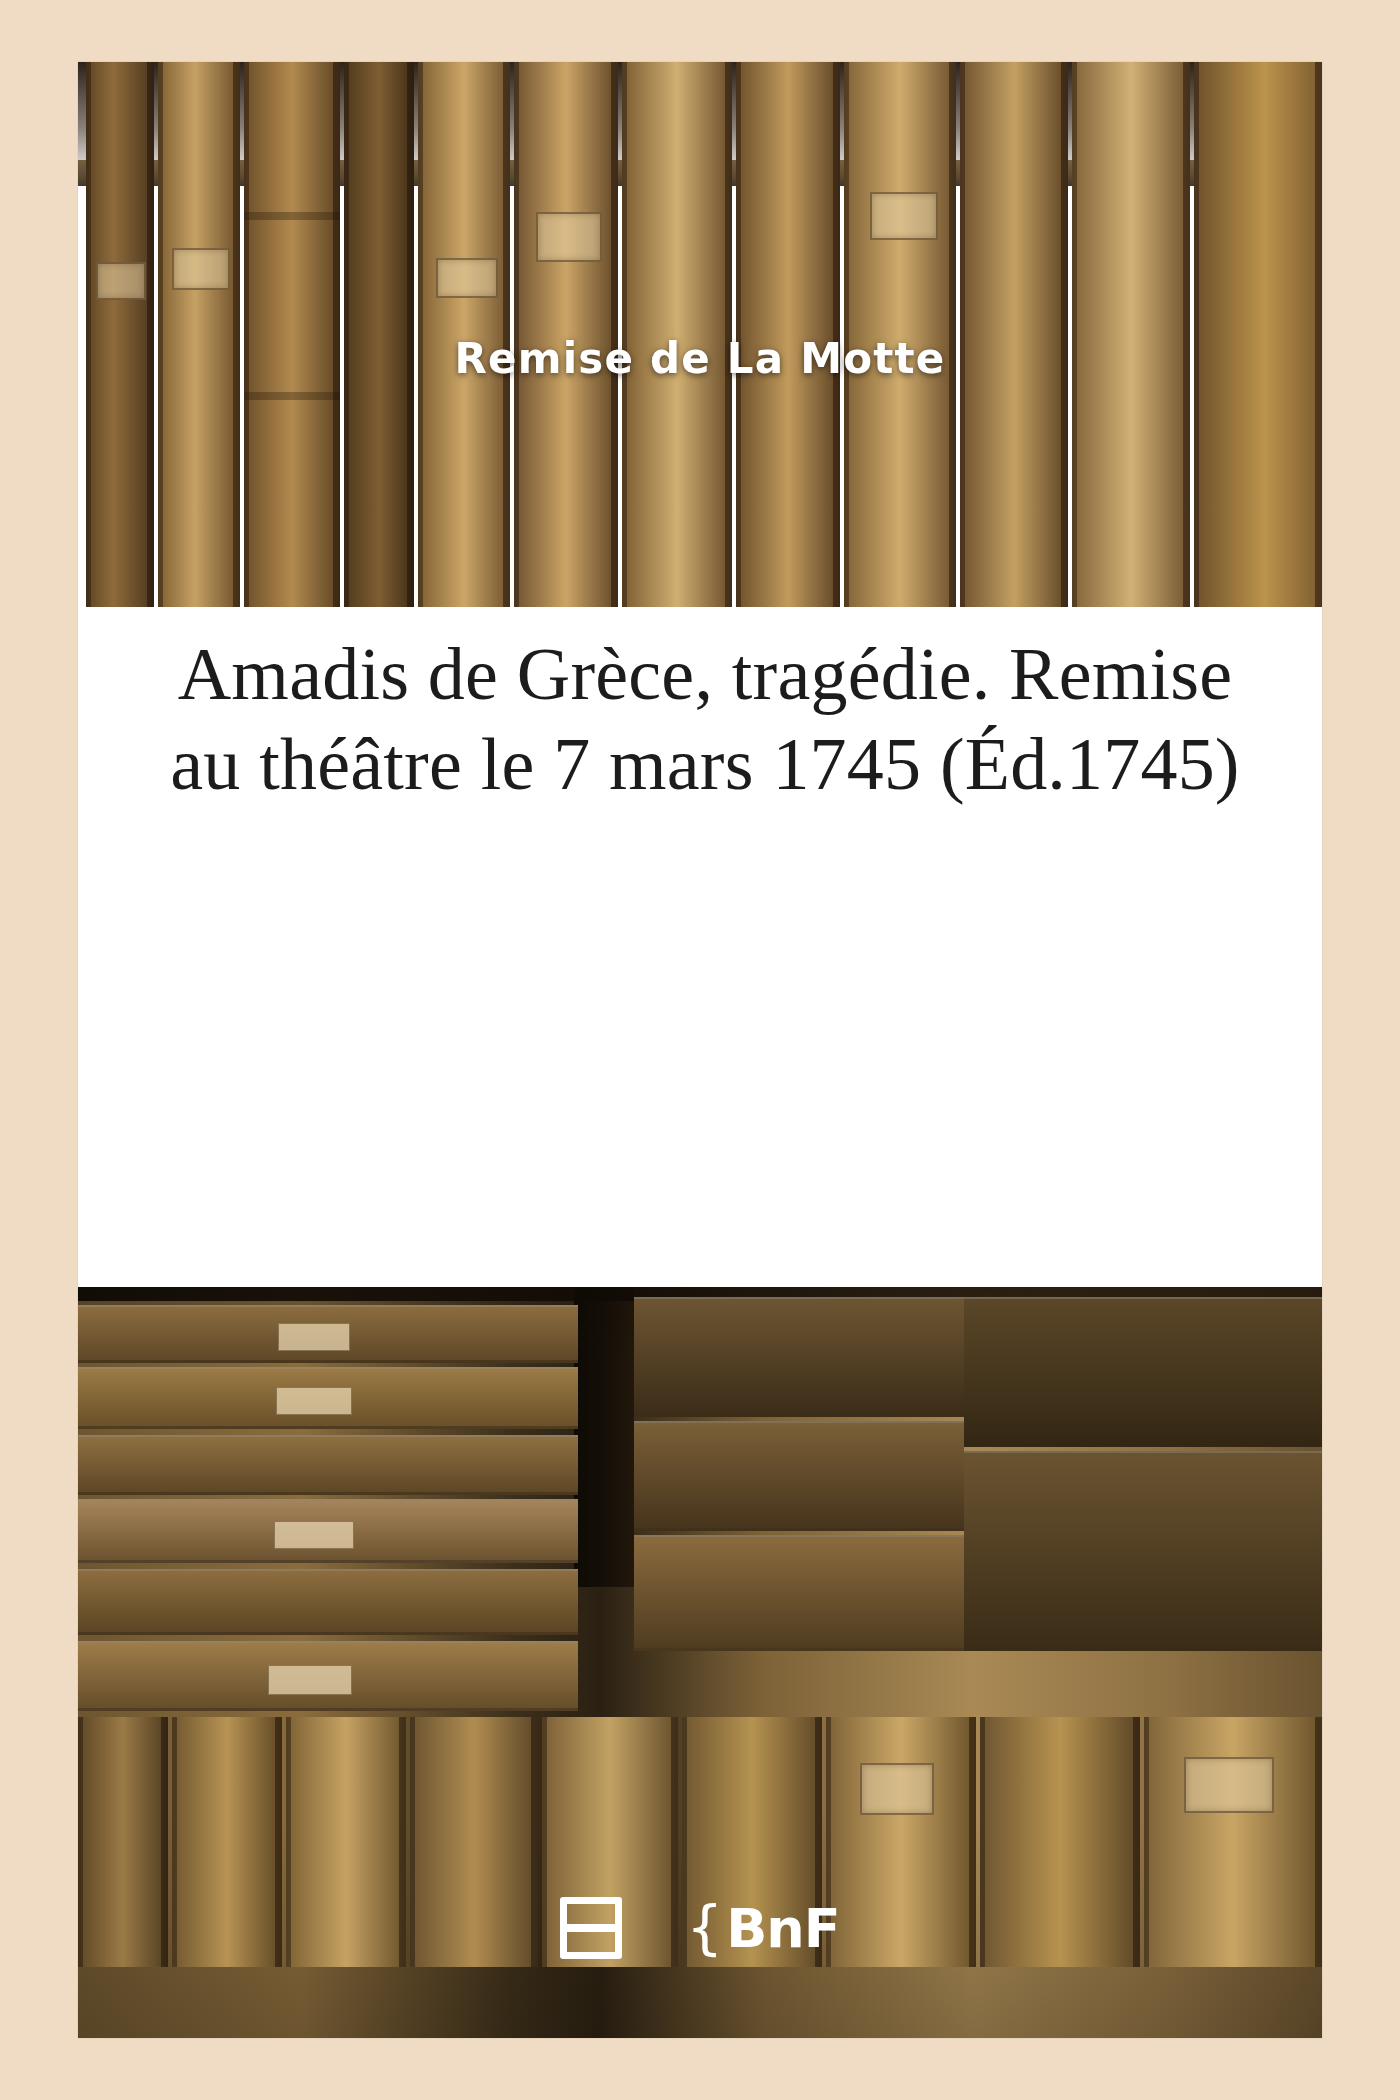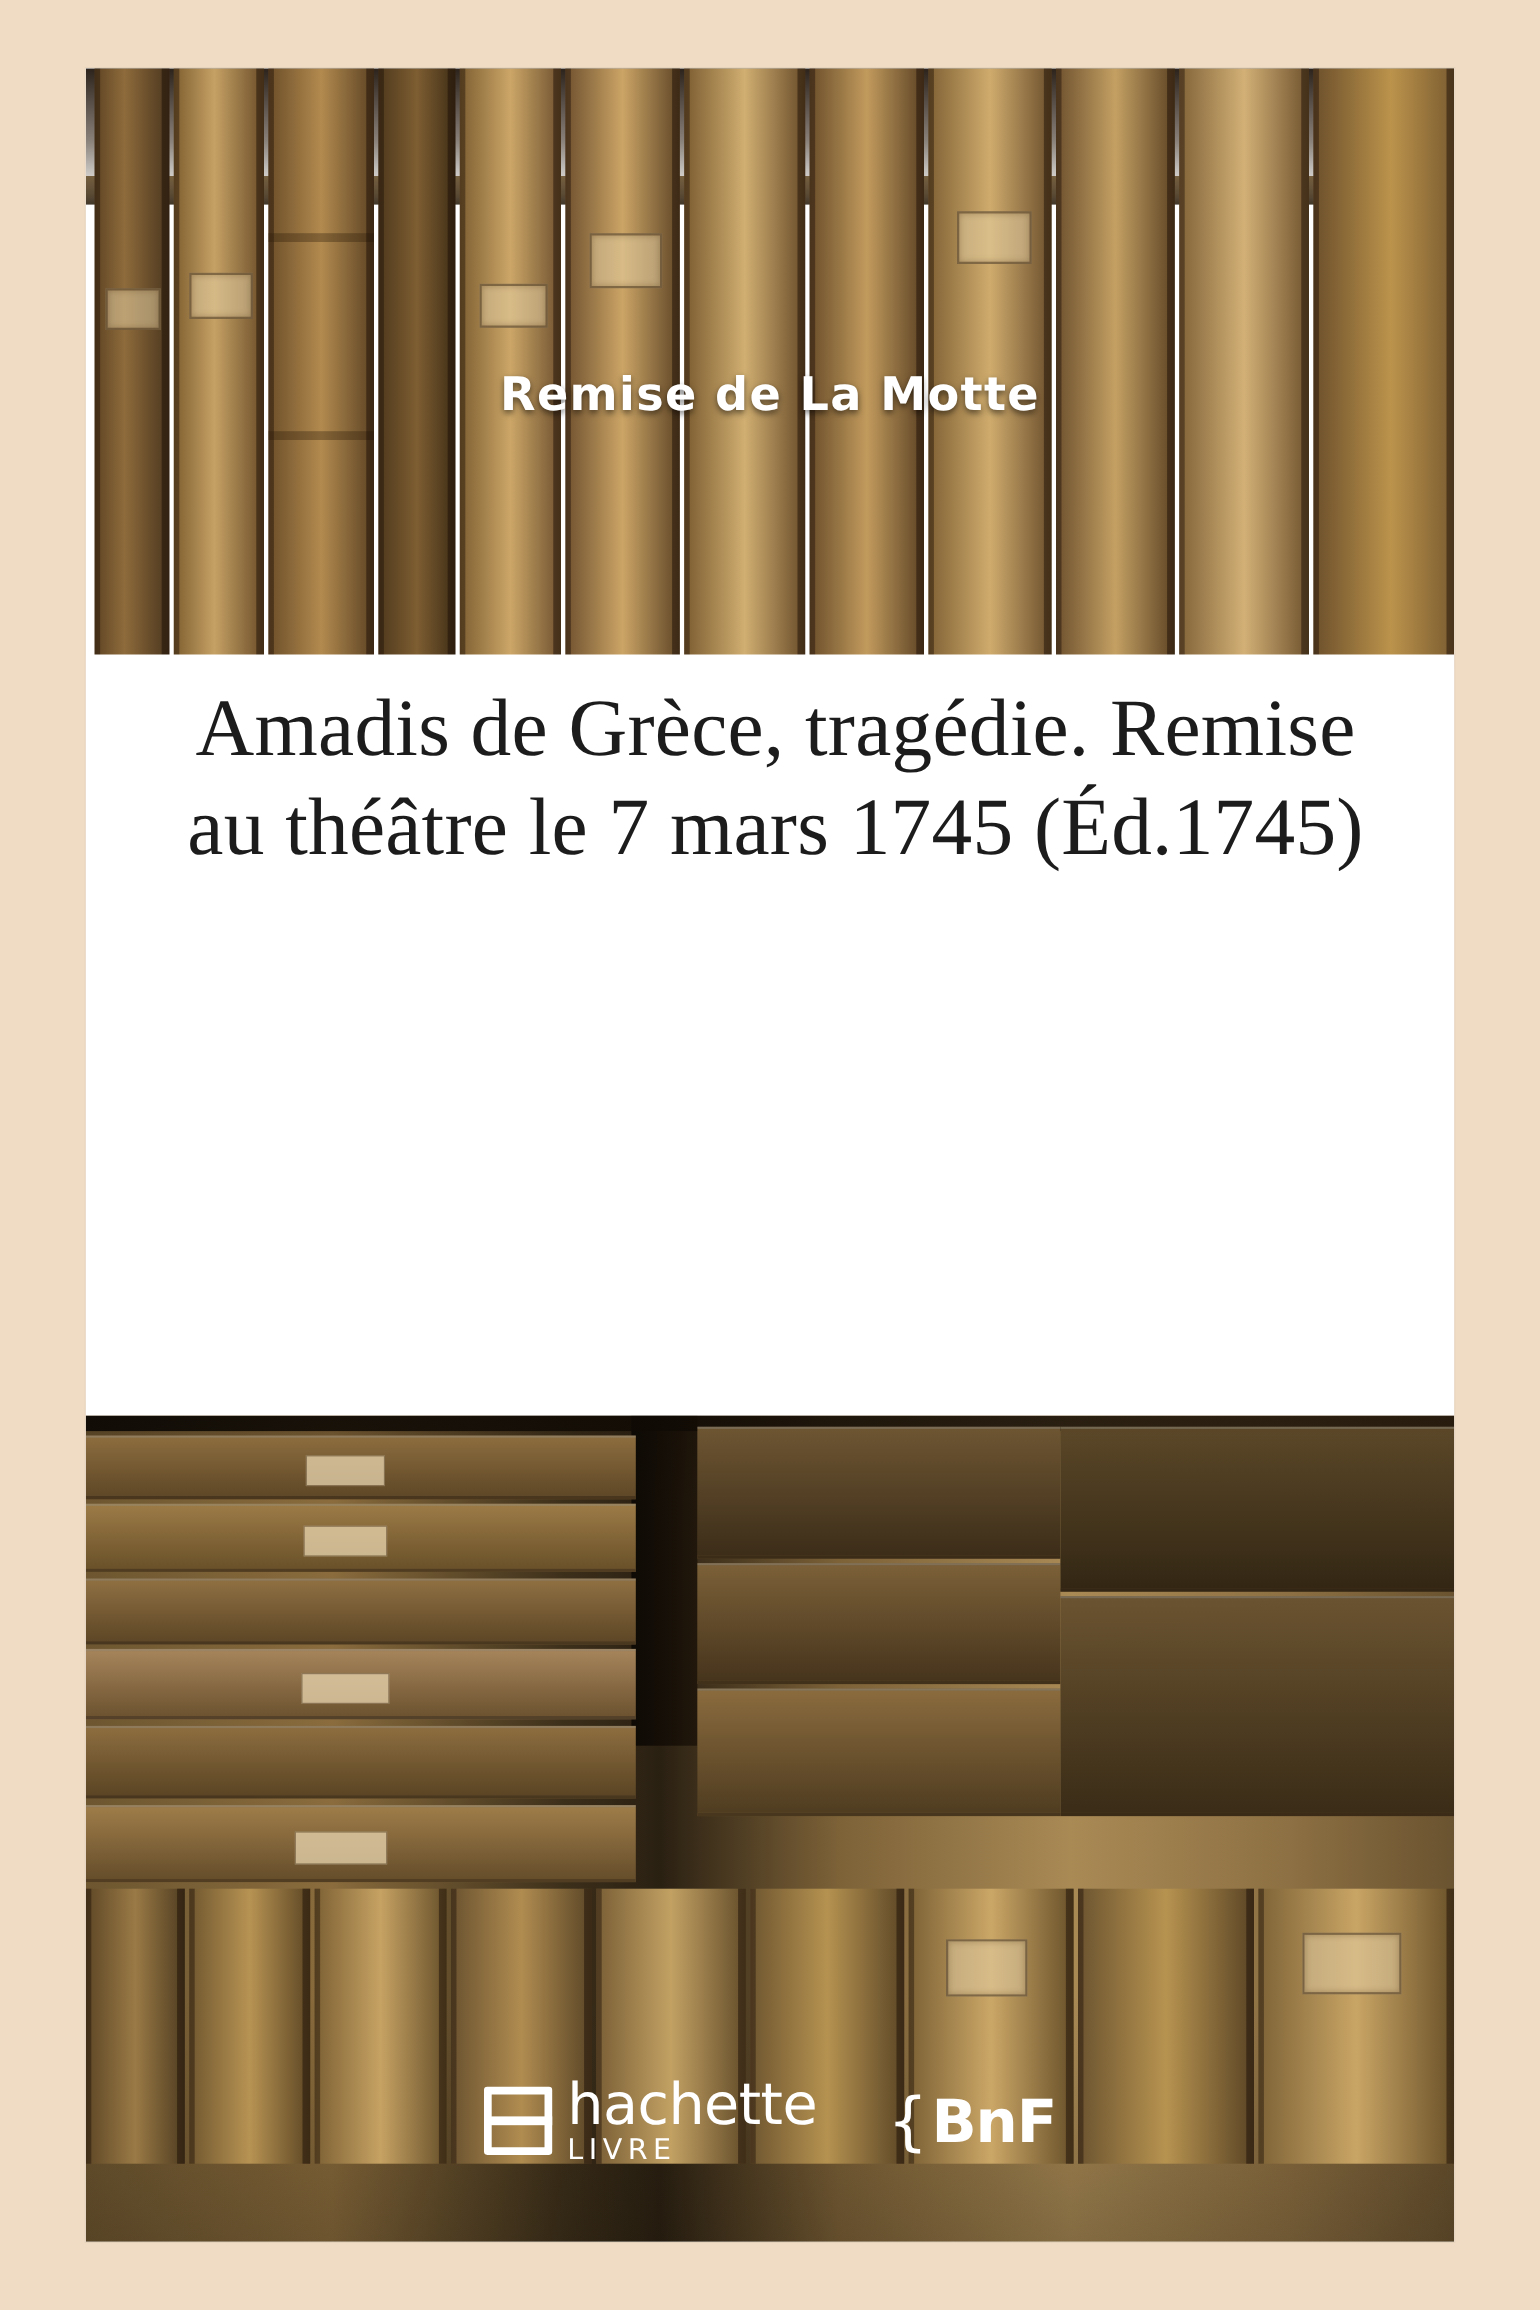--- a/index.html
+++ b/index.html
@@ -101,21 +101,21 @@
     left: 0; right: 0; top: 98px;
     height: 26px;
     background: linear-gradient(180deg, #6a5332 0%, #4b3a22 60%, #2e2314 100%);
     opacity: 0.9;
   }
 
   
   .title-area {
     position: absolute;
     left: 0;
-    top: 533px;
+    top: 545px;
     width: 1244px;
     height: 680px;
     background: #ffffff;
   }
   .book-title {
     position: absolute;
     left: 72px;
     right: 62px;
     top: 22px;
     font-family: "Liberation Serif", serif;
@@ -326,24 +326,20 @@
         <div class="label" style="left:34px;top:46px;width:70px;height:48px;"></div>
       </div>
       <div class="spine" style="left:902px;top:430px;width:160px;height:250px;background:linear-gradient(90deg,#6c5430,#b79350 50%,#5a4425);"></div>
       <div class="spine" style="left:1066px;top:430px;width:178px;height:250px;background:linear-gradient(90deg,#7e6337,#c9a565 50%,#6a5129);">
         <div class="label" style="left:40px;top:40px;width:86px;height:52px;"></div>
       </div>
 
       <div class="logos">
         <div class="hachette">
           <div class="hachette-mark"></div>
-          <div class="hachette-text">
-            <span class="hachette-name">hachette</span>
-            <span class="hachette-sub">LIVRE</span>
-          </div>
         </div>
         <div class="bnf">
           <span class="brace">{</span>
           <span>BnF</span>
         </div>
       </div>
     </div>
 
   </div>
 </div>

